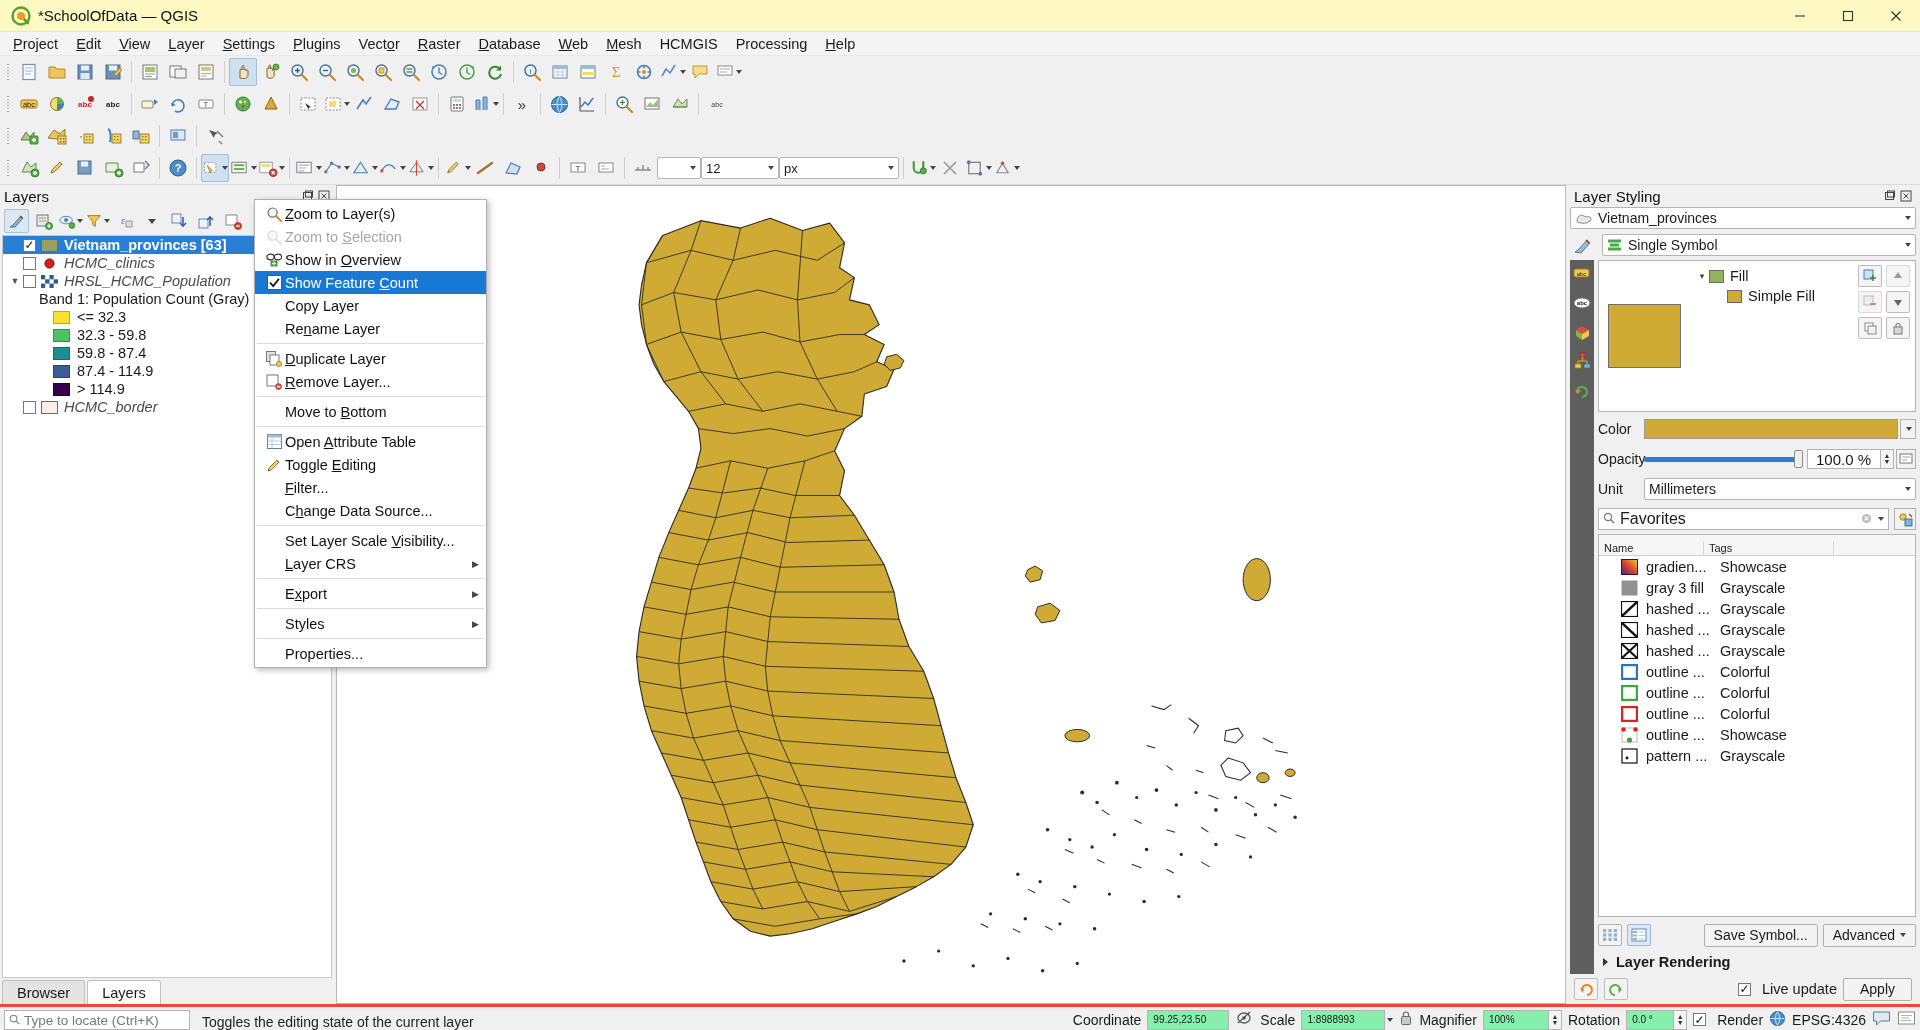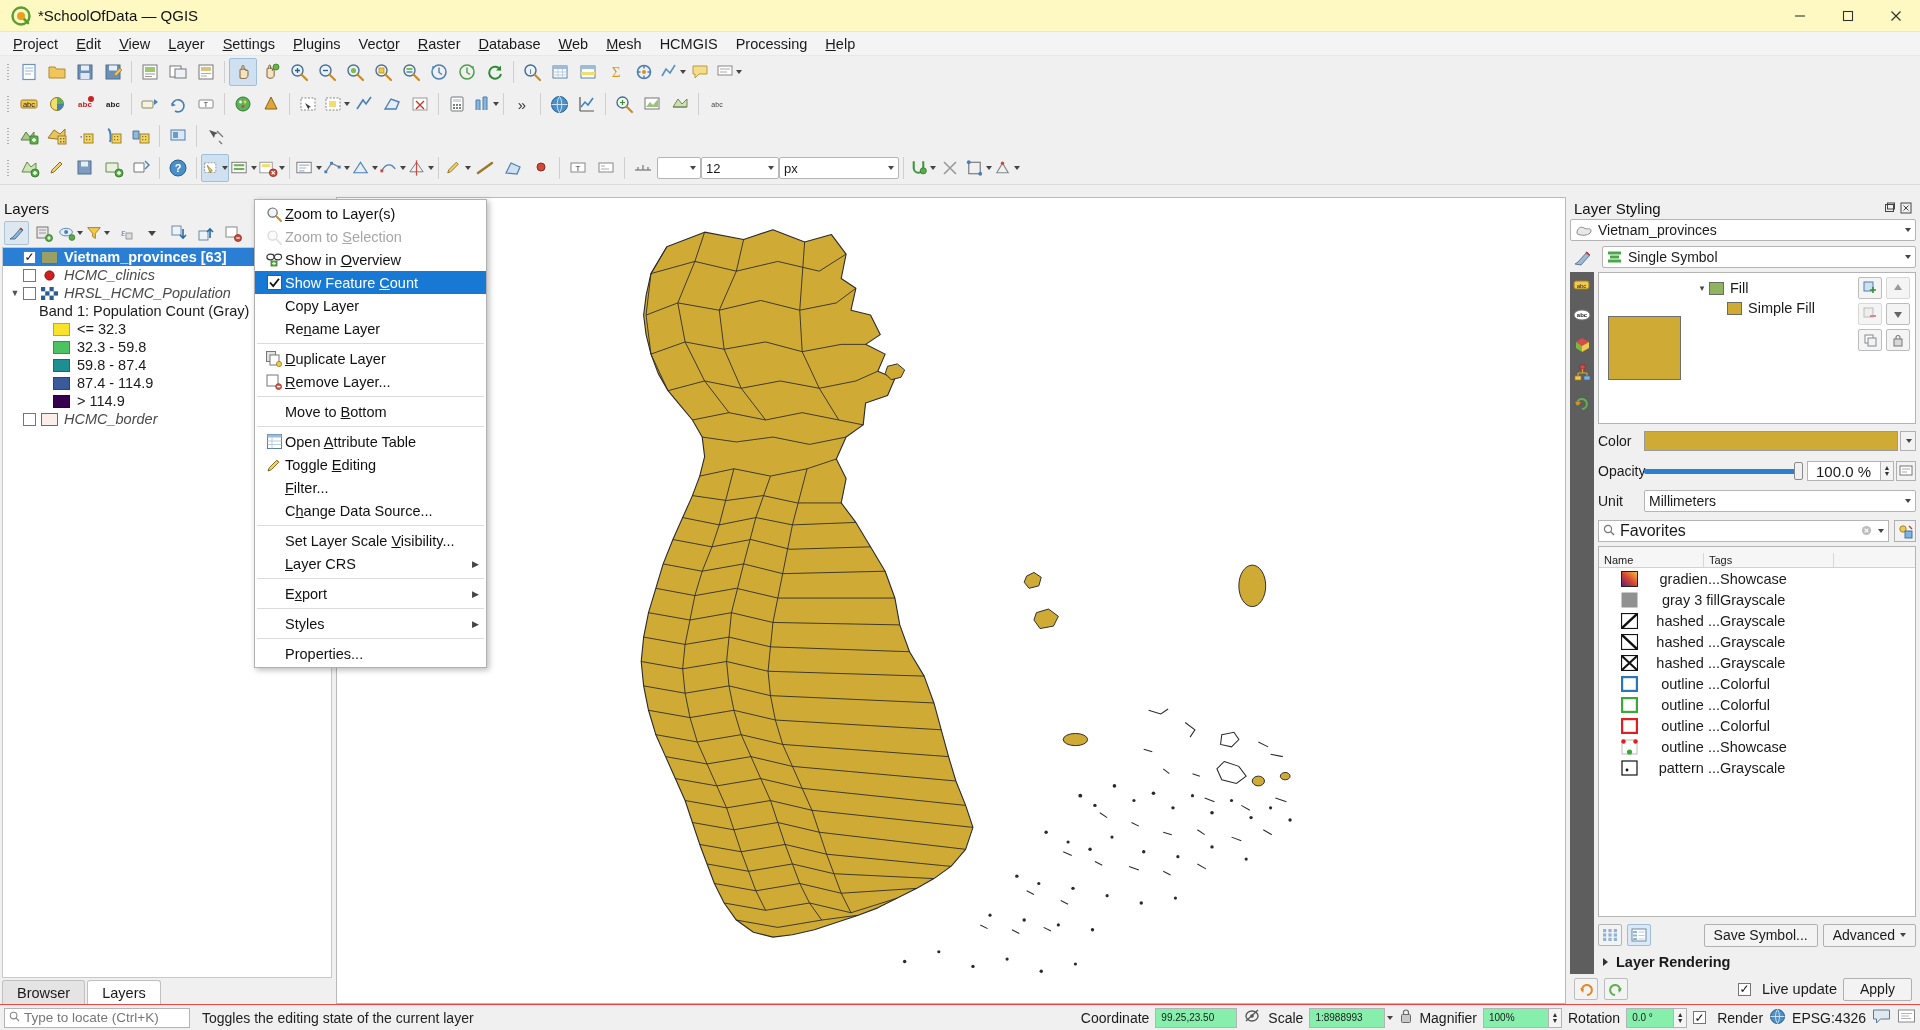--- a/index.html
+++ b/index.html
@@ -45,21 +45,21 @@
   .tbtn.on { background:#cfe0f0; border:1px solid #9fc0dd; border-radius:2px; }
   .tsep { width:1px; height:22px; background:#cfcfcf; margin:0 4px; flex:0 0 1px; }
   .caret { width:0;height:0;border-left:3.5px solid transparent;border-right:3.5px solid transparent;border-top:4px solid #444; margin-left:1px;}
   .tcombo {
     height:22px; min-width:44px; background:#fff; border:1px solid #b5b5b5;
     display:flex; align-items:center; padding:0 4px; font-size:13px; border-radius:2px;
   }
   .tcombo .arrow { margin-left:auto; }
 
   
-  .body { flex:1 1 auto; display:flex; min-height:0; background:#f0f0f0;margin-top:12px; }
+  .body { flex:1 1 auto; display:flex; min-height:0; background:#f0f0f0; }
 
   
   .leftpanel { width:334px; flex:0 0 334px; display:flex; flex-direction:column; background:#f0f0f0; }
   .panel-title {
     height:22px; display:flex; align-items:center; padding:0 4px; font-size:15px;
   }
   .panel-title .ptitle { color:#111; }
   .panel-title .pbtns { margin-left:auto; display:flex; gap:3px; align-items:center; }
   .pbtn { width:13px;height:13px; display:flex; align-items:center; justify-content:center; color:#333;}
   .layer-toolbar { height:28px; display:flex; align-items:center; gap:2px; padding:0 4px; }
@@ -123,33 +123,33 @@
   .slider .track { position:absolute; left:0; right:0; height:5px; background:#2c7fd0; border-radius:2px; }
   .slider .knob { position:absolute; right:0; width:9px;height:18px;background:#f0f0f0;border:1px solid #8a8a8a;border-radius:2px; }
   .numbox { width:74px; height:20px; background:#fff; border:1px solid #b4b4b4; font-size:15px; display:flex; align-items:center; padding:0 8px; margin-left:4px;}
   .spinarrows { width:13px;height:20px;border:1px solid #b4b4b4;border-left:none;background:#f4f4f4;display:flex;flex-direction:column;align-items:center;justify-content:center;font-size:7px;line-height:6px;color:#333;}
   .searchbox { height:22px; background:#fff; border:1px solid #b4b4b4; display:flex; align-items:center; padding:0 4px; font-size:16px; gap:5px; margin-top:6px;}
   .symtable { flex:1 1 auto; border:1px solid #b4b4b4; background:#fff; margin-top:4px; display:flex; flex-direction:column; min-height:0; overflow:hidden;}
   .sthead { display:flex; height:21px; background:#f6f6f6; border-bottom:1px solid #d2d2d2; font-size:11px;align-items:flex-end; }
   .sthead div { padding:1px 5px; border-right:1px solid #d7d7d7; }
   .strow { display:flex; align-items:center; height:21px; font-size:14.5px; padding-left:22px; }
   .strow .ic { width:17px;height:16px;margin-right:8px;flex:0 0 17px; }
-  .strow .nm { width:74px; flex:0 0 74px;text-align:right; }
+  .strow .nm { width:74px; flex:0 0 74px; }
   .rp-footer { display:flex; align-items:center; height:30px; gap:5px; margin-top:3px; }
   .btn { height:23px; border:1px solid #b0b0b0; background:#f3f3f3; border-radius:2px; font-size:14px; padding:0 9px; display:flex; align-items:center; }
   .viewbtn { width:24px;height:22px;border:1px solid #b4b4b4;background:#f3f3f3;border-radius:2px;display:flex;align-items:center;justify-content:center;}
   .viewbtn.on { background:#dce8f3; border-color:#9dbcd6; }
   .rp-render { height:24px; display:flex; align-items:center; font-size:14.5px; font-weight:bold; gap:5px; padding-left:4px;}
   .rp-bottom { height:30px; display:flex; align-items:center; gap:6px; padding:0 4px; }
   .iconbtn { width:24px;height:22px;border:1px solid #bcbcbc;background:#f3f3f3;border-radius:2px;display:flex;align-items:center;justify-content:center;}
 
   
   .statusbar {
-    height:26px; flex:0 0 26px; display:flex; align-items:center; background:#f0f0f0;
-    border-top:1px solid #ef4444; font-size:14px; gap:6px; padding:0 4px;
+    height:26px; flex:0 0 26px; display:flex; align-items:flex-end; background:#f0f0f0;
+    border-top:3px solid #ef4444; font-size:14px; gap:6px; padding:0 4px;
   }
   .sb-search { width:186px; height:20px; background:#fff; border:1px solid #b4b4b4; display:flex; align-items:center; gap:4px; padding:0 4px; font-size:13.5px; color:#777; }
   .sb-msg { color:#222; margin-left:6px; }
   .sb-right { margin-left:auto; display:flex; align-items:center; gap:6px; }
   .sb-field { height:20px; background:#86efac; border:1px solid #b4b4b4; display:flex; align-items:center; padding:0 5px; font-size:10px; }
   .sb-label { font-size:14px; }
 
   
   .ctxmenu {
     position:absolute; left:254px; top:199px; width:233px; background:#fff;
@@ -1450,21 +1450,21 @@
       <span class="sb-label">Coordinate</span>
       <div class="sb-field" style="width:82px;">99.25,23.50</div>
       <span>
         <svg width="19" height="18" viewBox="0 0 19 18">
             <ellipse cx="9" cy="9" rx="6" ry="5" fill="none" stroke="#555" stroke-width="1.3"></ellipse>
             <path d="M3 14L15 3" stroke="#555" stroke-width="1.3"></path>
             <circle cx="9" cy="9" r="1.8" fill="#555"></circle>
           </svg>
       </span>
       <span class="sb-label">Scale</span>
-      <div class="sb-field" style="width:76px;">
+      <div class="sb-field" style="width:84px;">
         <span>1:8988993</span>
       </div>
       <span class="caret" style="margin-left:-4px;"></span>
       <span>
         <svg width="14" height="16" viewBox="0 0 14 16">
             <rect x="2.5" y="6.5" width="9" height="8" rx="1" fill="#c9c9c9" stroke="#6a6a6a" stroke-width="1"></rect>
             <path d="M4.5 6.5V4.5a2.5 2.5 0 0 1 5 0v2" fill="none" stroke="#6a6a6a" stroke-width="1.2"></path>
           </svg>
       </span>
       <span class="sb-label">Magnifier</span>

